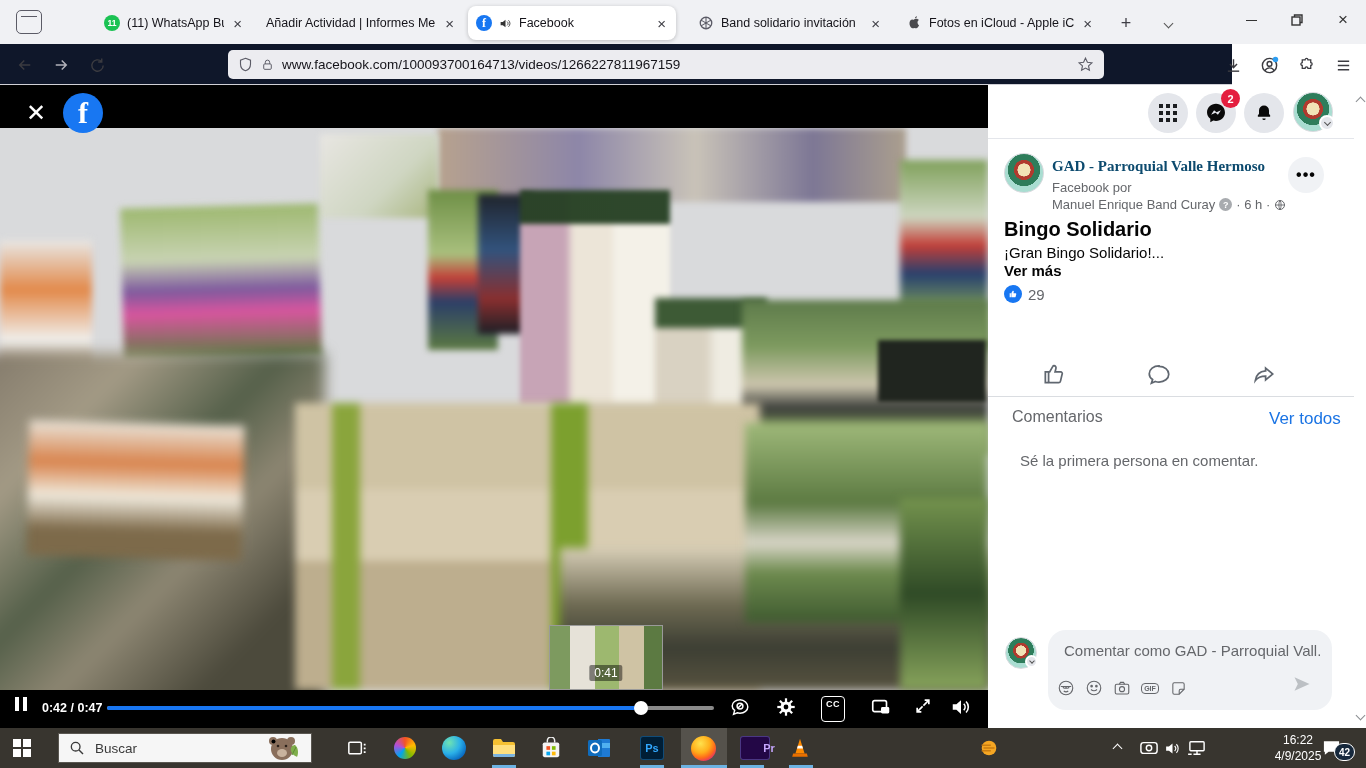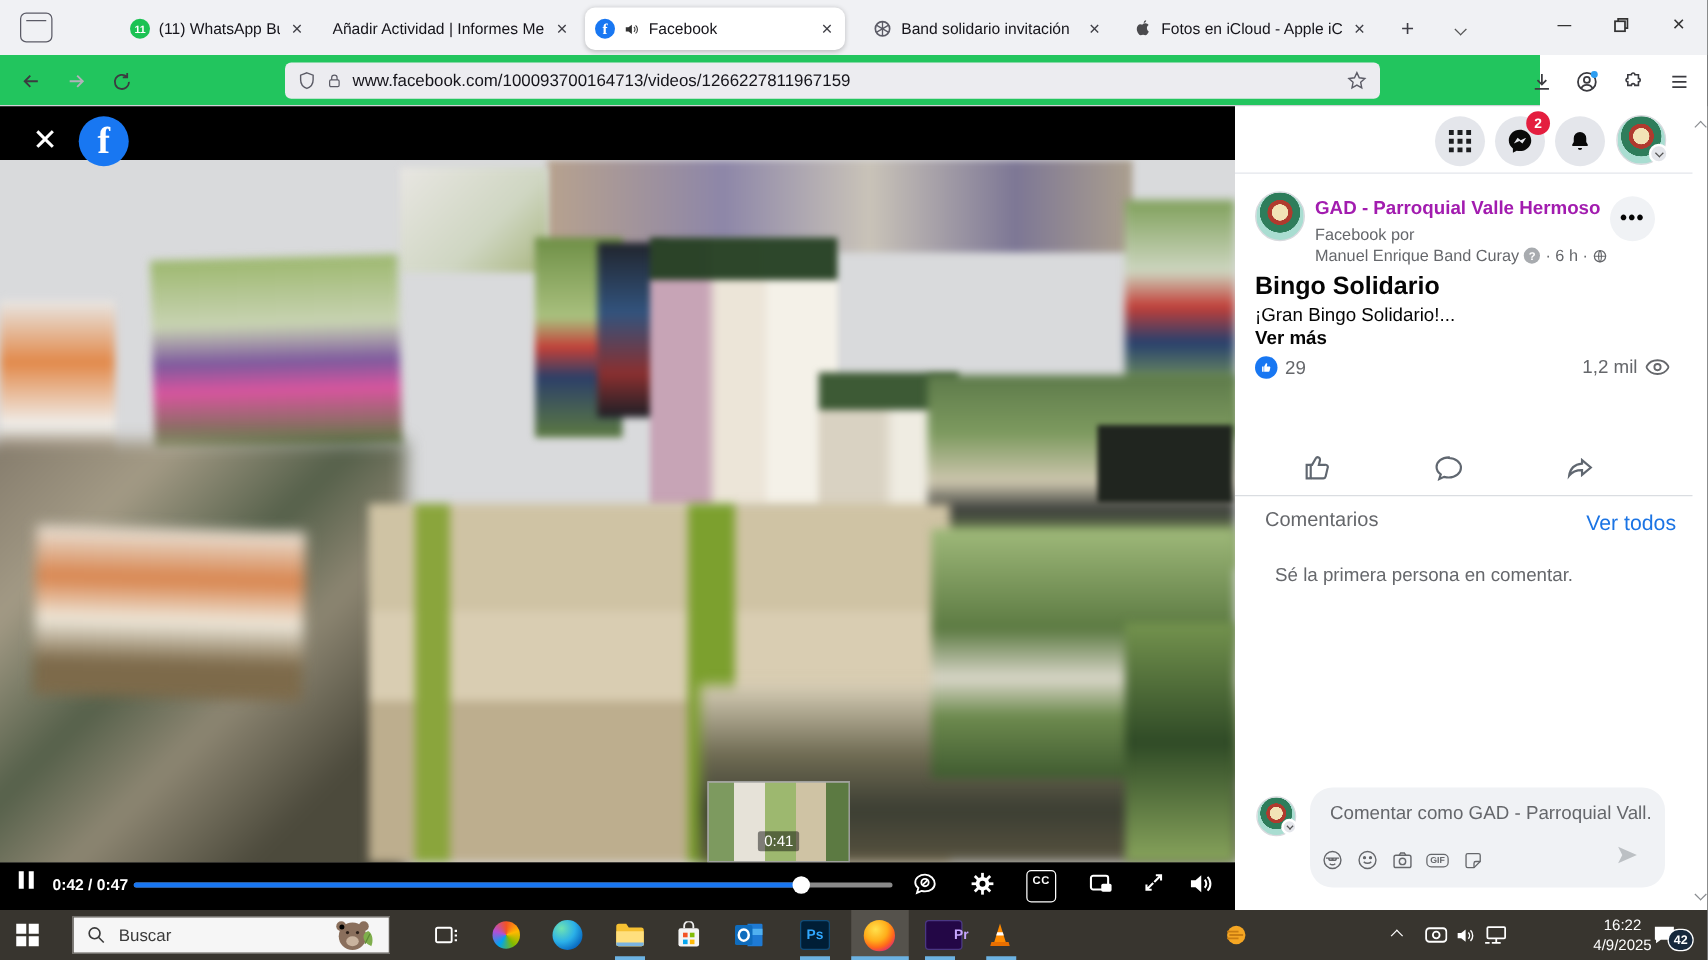--- a/index.html
+++ b/index.html
@@ -16,53 +16,53 @@
   .tab.active { background:#fff; box-shadow:0 1px 4px rgba(0,0,0,.22); }
   .tab-x { font-size:15px; color:#3f3f46; margin-left:auto; line-height:1; padding:0 2px; }
   .fav { width:16px; height:16px; flex:none; display:flex; align-items:center; justify-content:center; }
   .fav-wa { background:#1bc253; border-radius:50%; color:#fff; font-size:8.5px; font-weight:bold; }
   .fav-fb { background:#1877f2; border-radius:50%; color:#fff; font-size:12px; font-weight:bold; font-family:"Liberation Serif",serif; }
   .tab-plus, .tab-chev-btn { position:absolute; top:10px; width:26px; height:26px; display:flex; align-items:center; justify-content:center; color:#3f3f46; font-size:18px; }
   .winbtn { position:absolute; top:0; width:46px; height:40px; display:flex; align-items:center; justify-content:center; color:#333; }
   .chev { display:inline-block; width:7px; height:7px; border-right:1.7px solid #555; border-bottom:1.7px solid #555; transform:rotate(45deg); }
   .chev.up { transform:rotate(-135deg); }
 
-  .navbar { position:absolute; left:0; top:44px; width:1232px; height:41px; background:#22c55e; border-bottom:1px solid #d0d0d6; }
+  .navbar { position:absolute; left:0; top:44px; width:1232px; height:41px; background:#0f172a; border-bottom:1px solid #d0d0d6; }
   .navico { position:absolute; top:8px; width:26px; height:26px; display:flex; align-items:center; justify-content:center; }
   .urlbar { position:absolute; left:228px; top:6px; width:876px; height:29px; background:#ececf0; border-radius:5px; display:flex; align-items:center; padding:0 10px; gap:8px; }
   .urltxt { font-size:13.5px; color:#15141a; }
 
   
   .content { position:absolute; left:0; top:85px; width:1366px; height:643px; }
   .video-area { position:absolute; left:0; top:0; width:988px; height:643px; background:#000; overflow:hidden; }
   .collage { position:absolute; left:0; top:43px; width:988px; height:562px; background:#d9dadc; overflow:hidden; }
   .ph { position:absolute; }
   .vclose { position:absolute; left:24px; top:16px; width:24px; height:24px; color:#fff; font-size:24px; line-height:24px; text-align:center; z-index:5; }
   .vfb { position:absolute; left:63px; top:8px; width:40px; height:40px; border-radius:50%; background:#1877f2; color:#fff; font-size:30px; font-weight:bold; font-family:"Liberation Serif",serif; text-align:center; line-height:40px; z-index:5; }
 
-  .thumb { position:absolute; left:566px; top:540px; width:114px; height:65px; border:1px solid #9a9a9a; background:
+  .thumb { position:absolute; left:549px; top:540px; width:114px; height:65px; border:1px solid #9a9a9a; background:
       linear-gradient(90deg,#7d9a5f 0 18%,#e6e2d8 18% 40%,#9db86f 40% 62%,#cfc3a4 62% 84%,#5c7a42 84%), #cfcfc8; z-index:6; }
   .thumb .t { position:absolute; left:50%; transform:translateX(-50%); bottom:8px; color:#fff; font-size:12px; background:rgba(0,0,0,.45); padding:1px 5px; border-radius:2px; }
   .controls { position:absolute; left:0; bottom:0; width:988px; height:38px; background:#000; z-index:7; }
   .timetxt { position:absolute; left:42px; top:11px; color:#fff; font-size:12.5px; font-weight:bold; }
   .pbar { position:absolute; left:107px; top:16px; width:607px; height:4px; background:#8a8a8a; border-radius:2px; }
   .pfill { position:absolute; left:0; top:0; height:4px; background:#1876f2; border-radius:2px; width:88%; }
   .phandle { position:absolute; top:-5px; width:14px; height:14px; border-radius:50%; background:#fff; }
   .cicon { position:absolute; top:6px; width:26px; height:26px; display:flex; justify-content:center; }
   .ccbox { border:1.6px solid #fff; border-radius:4px; color:#fff; font-size:9px; font-weight:bold; padding:2px 4px; letter-spacing:.5px; }
 
   
   .sidebar { position:absolute; left:988px; top:0; width:378px; height:643px; background:#fff; }
   .fbhead { position:absolute; left:0; top:0; width:366px; height:54px; border-bottom:1px solid #e4e6eb; }
   .circ { position:absolute; width:40px; height:40px; border-radius:50%; background:#e4e6eb; display:flex; align-items:center; justify-content:center; }
   .badge { position:absolute; min-width:19px; height:19px; border-radius:10px; background:#e41e3f; color:#fff; font-size:11px; font-weight:bold; display:flex; align-items:center; justify-content:center; padding:0 4px; }
   .avatar { border-radius:50%; background:radial-gradient(circle at 50% 42%, #f2e3b6 0 22%, #b03a2e 23% 34%, #2e7d5b 35% 55%, #a9ddd1 56%); border:1px solid #d8dade; }
   .avchev { position:absolute; border-radius:50%; background:#e4e6eb; display:flex; align-items:center; justify-content:center; border:2px solid #fff; }
 
-  .pname { font-size:15px; font-weight:bold; color:#a21caf; }
+  .pname { font-size:15px; font-weight:bold; color:#0c4a6e;font-family:Liberation Serif, serif; }
   .psub { font-size:13px; color:#65676b; }
   .qmark { display:inline-flex; width:13px; height:13px; border-radius:50%; background:#a8abaf; color:#fff; font-size:9px; font-weight:bold; align-items:center; justify-content:center; vertical-align:-2px; }
   .ptitle { font-size:20px; font-weight:bold; color:#050505; }
   .pbody { font-size:15px; color:#050505; }
   .vermas { font-size:15px; font-weight:bold; color:#050505; }
   .likechip { width:18px; height:18px; border-radius:50%; background:#1877f2; display:inline-flex; align-items:center; justify-content:center; }
   .graytxt { font-size:15px; color:#65676b; }
   .statsbtn { position:absolute; left:16px; top:230px; width:332px; height:36px; background:#e3e6ea; border-radius:6px; display:flex; align-items:center; justify-content:center; font-size:15px; font-weight:bold; color:#050505; }
   .divider { position:absolute; left:0; width:366px; border-top:1px solid #dadde1; }
   .seeall { font-size:17px; color:#1b74e4; }
@@ -346,27 +346,20 @@
       <div class="abs vermas" style="left:16px; top:177px;">Ver más</div>
 
       <div class="abs" style="left:16px; top:200px; display:flex; align-items:center; gap:6px;">
         <span class="likechip">
           <svg width="10" height="10" viewBox="0 0 24 24" fill="#fff">
               <path d="M4 10h3v10H4zM8 20h8.5c.9 0 1.6-.6 1.8-1.4l1.5-6.2c.3-1.1-.6-2.4-1.8-2.4H13l.9-3.6A1.9 1.9 0 0012 4c-.5 0-.9.3-1.1.7L8 10v10z"></path>
             </svg>
         </span>
         <span class="graytxt">29</span>
       </div>
-      <div class="abs" style="left:0; top:200px; width:348px; display:flex; justify-content:flex-end; align-items:center; gap:6px;">
-        <span class="graytxt">1,2 mil</span>
-        <svg width="20" height="16" viewBox="0 0 24 18">
-            <path d="M12 2C7 2 3.3 5 1.8 7.6a2 2 0 000 2C3.3 12.2 7 15.2 12 15.2s8.7-3 10.2-5.6a2 2 0 000-2C20.7 5 17 2 12 2z" fill="none" stroke="#65676b" stroke-width="1.8"></path>
-            <circle cx="12" cy="8.6" r="3" fill="none" stroke="#65676b" stroke-width="1.8"></circle>
-          </svg>
-      </div>
 
 
       <div class="abs" style="left:53px; top:276px;">
         <svg width="26" height="26" viewBox="0 0 24 24" fill="none" stroke="#606770" stroke-width="1.6">
             <path d="M4 10h3v10H4z"></path>
             <path d="M7 19c0 .6.9 1 1.5 1h7.8c.8 0 1.5-.6 1.7-1.4l1.4-6A1.7 1.7 0 0017.7 10H13l.8-3.2A2 2 0 0012 4.3c-.5 0-.9.3-1.1.7L8 10H7"></path>
           </svg>
       </div>
       <div class="abs" style="left:158px; top:276px;">
         <svg width="26" height="26" viewBox="0 0 24 24" fill="none" stroke="#606770" stroke-width="1.6">

